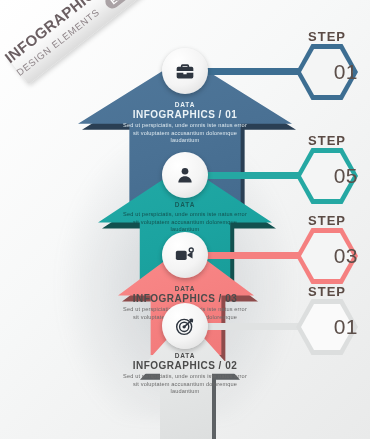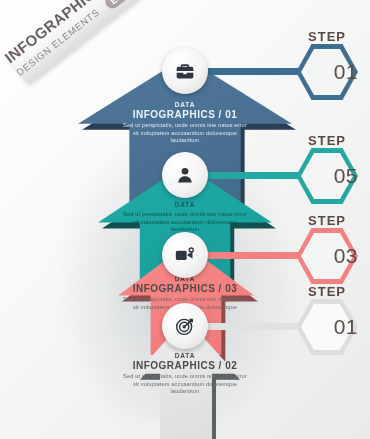--- a/index.html
+++ b/index.html
@@ -208,21 +208,21 @@
     <div class="p-ttl1">DATA</div>
     <div class="p-ttl2">INFOGRAPHICS / 01</div>
     <div class="p-body">Sed ut perspiciatis, unde omnis iste natus error sit voluptatem accusantium doloremque laudantium</div>
   </div>
 
   <div class="panel dk" style="left:121px;top:200px;">
     <div class="p-ttl1">DATA</div>
     <div class="p-body">Sed ut perspiciatis, unde omnis iste natus error sit voluptatem accusantium doloremque laudantium</div>
   </div>
 
-  <div class="panel gy" style="left:121px;top:274px;">
+  <div class="panel gy" style="left:121px;top:284px;">
     <div class="p-ttl1">DATA</div>
     <div class="p-ttl2">INFOGRAPHICS / 03</div>
     <div class="p-body">Sed ut perspiciatis, unde omnis iste natus error sit voluptatem accusantium doloremque laudantium</div>
   </div>
 
   <div class="panel gy" style="left:121px;top:351px;">
     <div class="p-ttl1">DATA</div>
     <div class="p-ttl2">INFOGRAPHICS / 02</div>
     <div class="p-body">Sed ut perspiciatis, unde omnis iste natus error sit voluptatem accusantium doloremque laudantium</div>
   </div>

